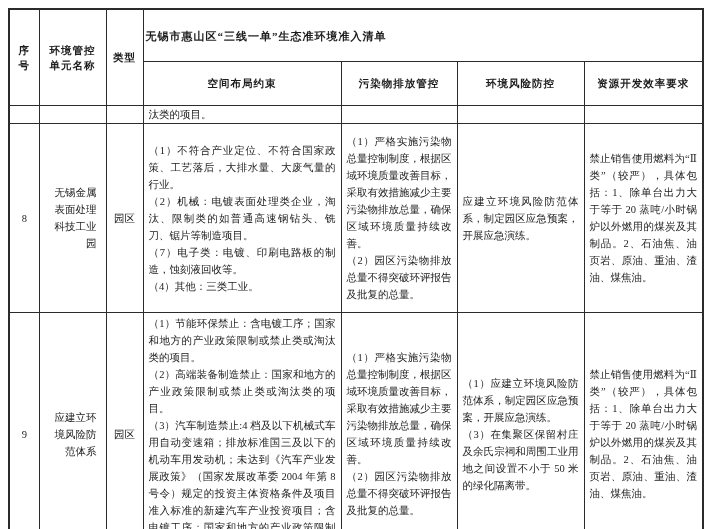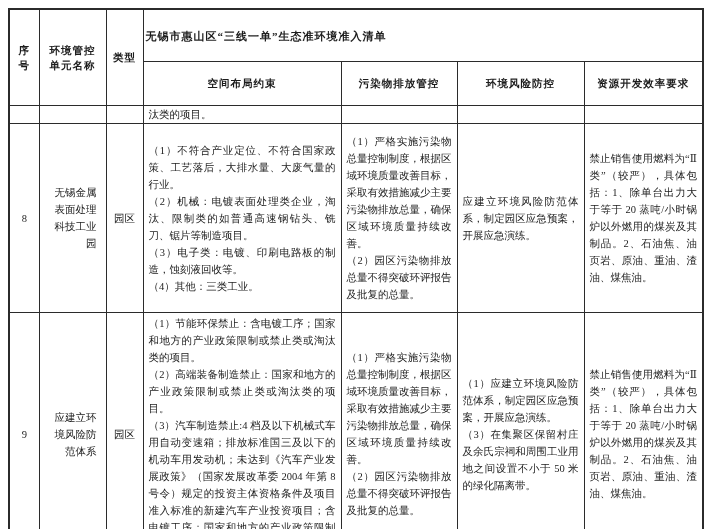--- a/index.html
+++ b/index.html
@@ -82,21 +82,21 @@
       <td class="cell"></td>
     </tr>
     <tr class="r-eight">
       <td class="cell center">8</td>
       <td class="cell center">
         <div class="namewrap">无锡金属表面处理科技工业园</div>
       </td>
       <td class="cell center">园区</td>
       <td class="cell">（1）不符合产业定位、不符合国家政策、工艺落后，大排水量、大废气量的行业。
 （2）机械：电镀表面处理类企业，淘汰、限制类的如普通高速钢钻头、铣刀、锯片等制造项目。
-（3）电子类：电镀、印刷电路板的制造，蚀刻液回收等。
+（7）电子类：电镀、印刷电路板的制造，蚀刻液回收等。
 （4）其他：三类工业。</td>
       <td class="cell">（1）严格实施污染物总量控制制度，根据区域环境质量改善目标，采取有效措施减少主要污染物排放总量，确保区域环境质量持续改善。
 （2）园区污染物排放总量不得突破环评报告及批复的总量。</td>
       <td class="cell">应建立环境风险防范体系，制定园区应急预案，开展应急演练。</td>
       <td class="cell">禁止销售使用燃料为“Ⅱ类”（较严），具体包括：1、除单台出力大于等于 20 蒸吨/小时锅炉以外燃用的煤炭及其制品。2、石油焦、油页岩、原油、重油、渣油、煤焦油。</td>
     </tr>
     <tr class="r-nine">
       <td class="cell center">9</td>
       <td class="cell center">
         <div class="namewrap">应建立环境风险防范体系</div>

